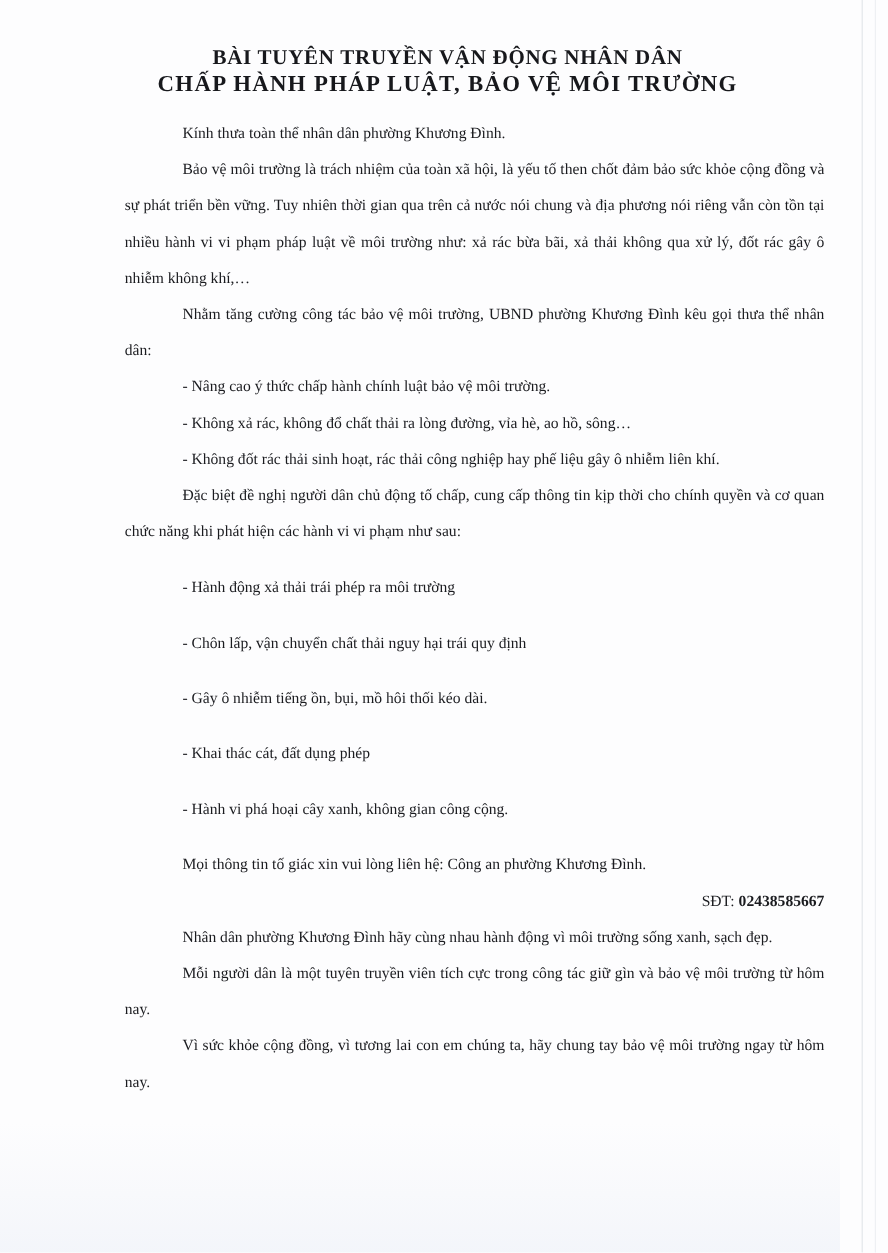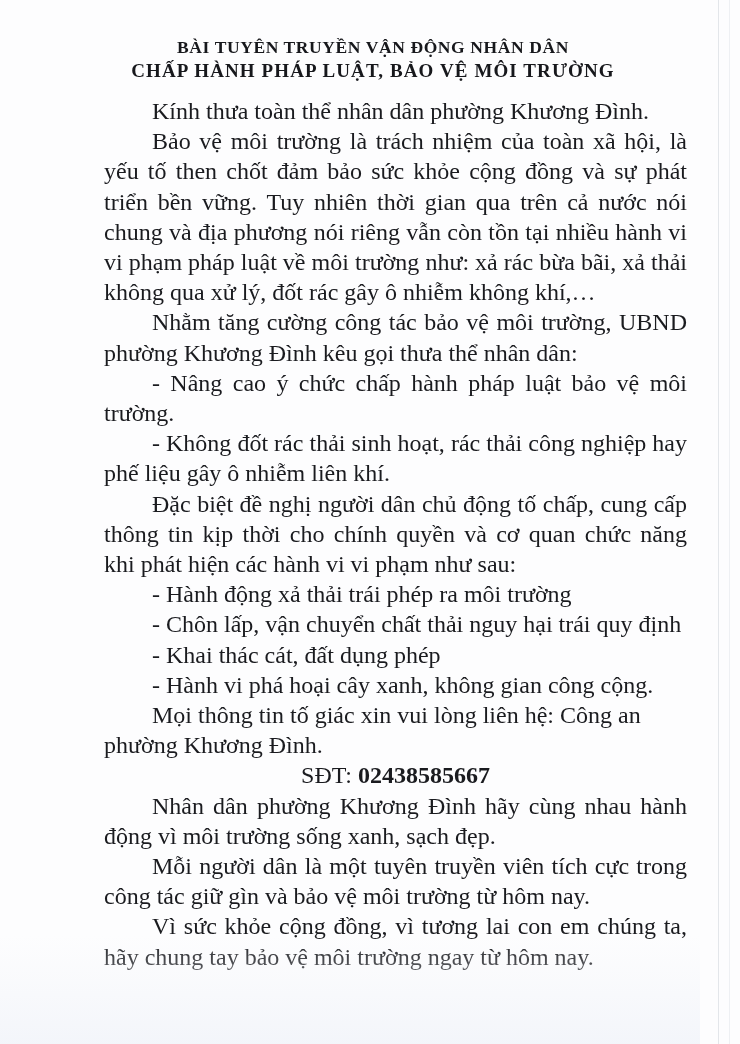--- a/index.html
+++ b/index.html
@@ -67,37 +67,38 @@
 
   .body {
     position: absolute;
     left: 104px;
     top: 96px;
     width: 583px;
   }
   p.para, p.bullet, p.plain {
     margin: 0;
     color: #1a1b1f;
-    font-size: 24px;
+    font-size: 13px;
     line-height: 30.2px;
     text-align: justify;
     text-justify: inter-word;
   }
   p.para {
     text-indent: 48px;
   }
   p.bullet {
     text-indent: 48px;
   }
   p.plain {
     text-indent: 0;
-    text-align: center;
+    text-align: right;
   }
   p.last-left {
     text-align: left;
+    margin-top: 16px;
   }
   .bold {
     font-weight: bold;
   }
 </style>
 </head>
 <body>
 
 <div class="page">
 
@@ -110,27 +111,29 @@
   </div>
 
   <div class="body">
 
     <p class="para">Kính thưa toàn thể nhân dân phường Khương Đình.</p>
 
     <p class="para">Bảo vệ môi trường là trách nhiệm của toàn xã hội, là yếu tố then chốt đảm bảo sức khỏe cộng đồng và sự phát triển bền vững. Tuy nhiên thời gian qua trên cả nước nói chung và địa phương nói riêng vẫn còn tồn tại nhiều hành vi vi phạm pháp luật về môi trường như: xả rác bừa bãi, xả thải không qua xử lý, đốt rác gây ô nhiễm không khí,…</p>
 
     <p class="para">Nhằm tăng cường công tác bảo vệ môi trường, UBND phường Khương Đình kêu gọi thưa thể nhân dân:</p>
 
-    <p class="bullet">- Nâng cao ý chức chấp hành pháp luật bảo vệ môi trường.</p>
+    <p class="bullet">- Nâng cao ý thức chấp hành chính luật bảo vệ môi trường.</p>
+    <p class="bullet">- Không xả rác, không đổ chất thải ra lòng đường, vỉa hè, ao hồ, sông…</p>
     <p class="bullet">- Không đốt rác thải sinh hoạt, rác thải công nghiệp hay phế liệu gây ô nhiễm liên khí.</p>
 
     <p class="para">Đặc biệt đề nghị người dân chủ động tố chấp, cung cấp thông tin kịp thời cho chính quyền và cơ quan chức năng khi phát hiện các hành vi vi phạm như sau:</p>
 
     <p class="bullet last-left">- Hành động xả thải trái phép ra môi trường</p>
     <p class="bullet last-left">- Chôn lấp, vận chuyển chất thải nguy hại trái quy định</p>
+    <p class="bullet last-left">- Gây ô nhiễm tiếng ồn, bụi, mồ hôi thối kéo dài.</p>
     <p class="bullet last-left">- Khai thác cát, đất dụng phép</p>
     <p class="bullet last-left">- Hành vi phá hoại cây xanh, không gian công cộng.</p>
 
     <p class="para last-left">Mọi thông tin tố giác xin vui lòng liên hệ: Công an phường Khương Đình.</p>
 
     <p class="plain"><span>SĐT: </span><span class="bold">02438585667</span></p>
 
     <p class="para">Nhân dân phường Khương Đình hãy cùng nhau hành động vì môi trường sống xanh, sạch đẹp.</p>
     <p class="para">Mỗi người dân là một tuyên truyền viên tích cực trong công tác giữ gìn và bảo vệ môi trường từ hôm nay.</p>
     <p class="para">Vì sức khỏe cộng đồng, vì tương lai con em chúng ta, hãy chung tay bảo vệ môi trường ngay từ hôm nay.</p>

